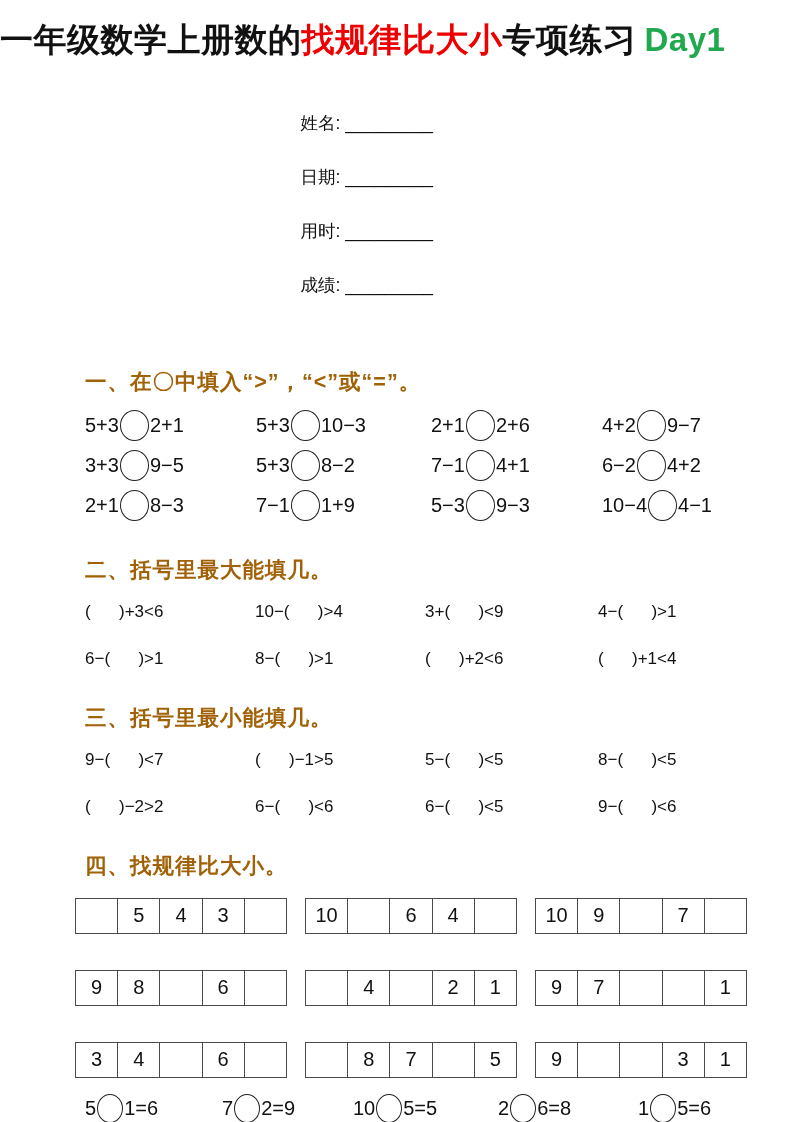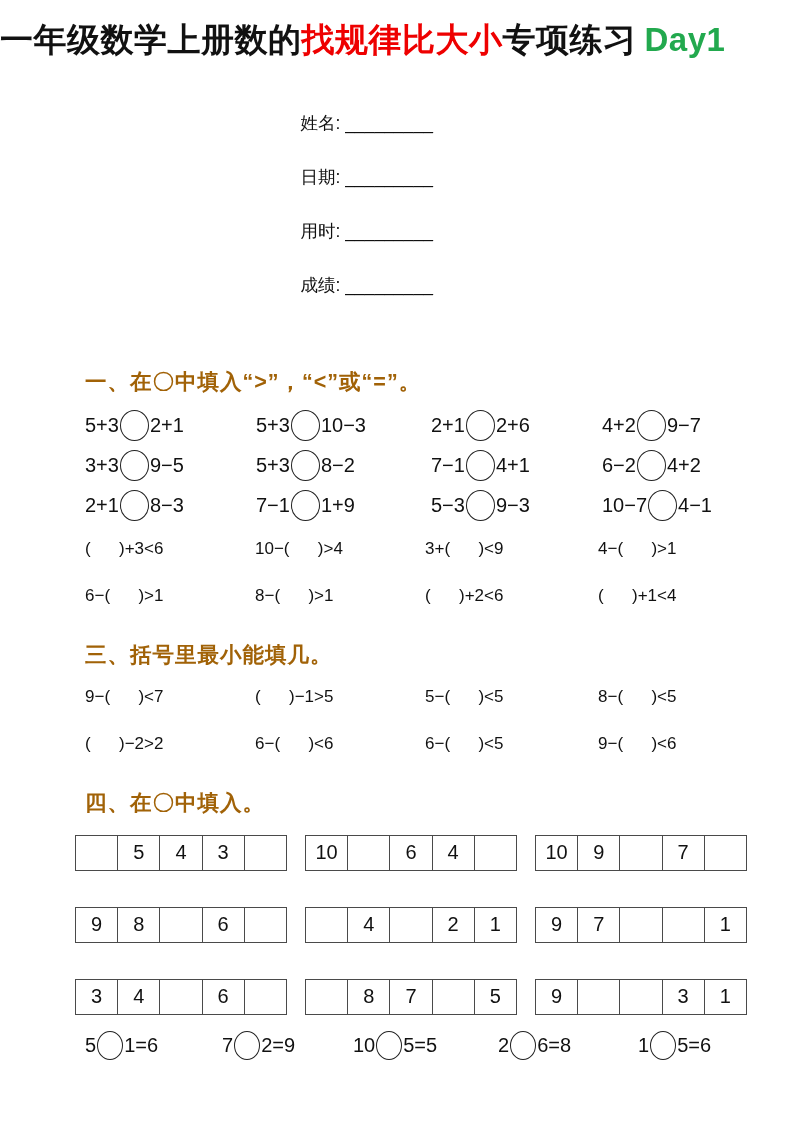--- a/index.html
+++ b/index.html
@@ -119,23 +119,24 @@
     <div class="cmp"><span>5+3</span><span class="circle"></span><span>10−3</span></div>
     <div class="cmp"><span>2+1</span><span class="circle"></span><span>2+6</span></div>
     <div class="cmp"><span>4+2</span><span class="circle"></span><span>9−7</span></div>
     <div class="cmp"><span>3+3</span><span class="circle"></span><span>9−5</span></div>
     <div class="cmp"><span>5+3</span><span class="circle"></span><span>8−2</span></div>
     <div class="cmp"><span>7−1</span><span class="circle"></span><span>4+1</span></div>
     <div class="cmp"><span>6−2</span><span class="circle"></span><span>4+2</span></div>
     <div class="cmp"><span>2+1</span><span class="circle"></span><span>8−3</span></div>
     <div class="cmp"><span>7−1</span><span class="circle"></span><span>1+9</span></div>
     <div class="cmp"><span>5−3</span><span class="circle"></span><span>9−3</span></div>
-    <div class="cmp"><span>10−7</span><span class="circle"></span><span>4−1</span></div>
-  </div>
-
+    <div class="cmp"><span>10−4</span><span class="circle"></span><span>4−1</span></div>
+  </div>
+
+  <h2 class="sec-heading">二、括号里最大能填几。</h2>
   <div class="gridfill">
     <div class="fill">(      )+3&lt;6</div>
     <div class="fill">10−(      )&gt;4</div>
     <div class="fill">3+(      )&lt;9</div>
     <div class="fill">4−(      )&gt;1</div>
     <div class="fill">6−(      )&gt;1</div>
     <div class="fill">8−(      )&gt;1</div>
     <div class="fill">(      )+2&lt;6</div>
     <div class="fill">(      )+1&lt;4</div>
   </div>
@@ -145,21 +146,21 @@
     <div class="fill">9−(      )&lt;7</div>
     <div class="fill">(      )−1&gt;5</div>
     <div class="fill">5−(      )&lt;5</div>
     <div class="fill">8−(      )&lt;5</div>
     <div class="fill">(      )−2&gt;2</div>
     <div class="fill">6−(      )&lt;6</div>
     <div class="fill">6−(      )&lt;5</div>
     <div class="fill">9−(      )&lt;6</div>
   </div>
 
-  <h2 class="sec-heading">四、在〇中填入。</h2>
+  <h2 class="sec-heading">四、找规律比大小。</h2>
   <div class="tables-grid">
     <table class="seq">
         <tbody>
           <tr>
       <td></td>
       <td>5</td>
       <td>4</td>
       <td>3</td>
       <td></td>
     </tr>

